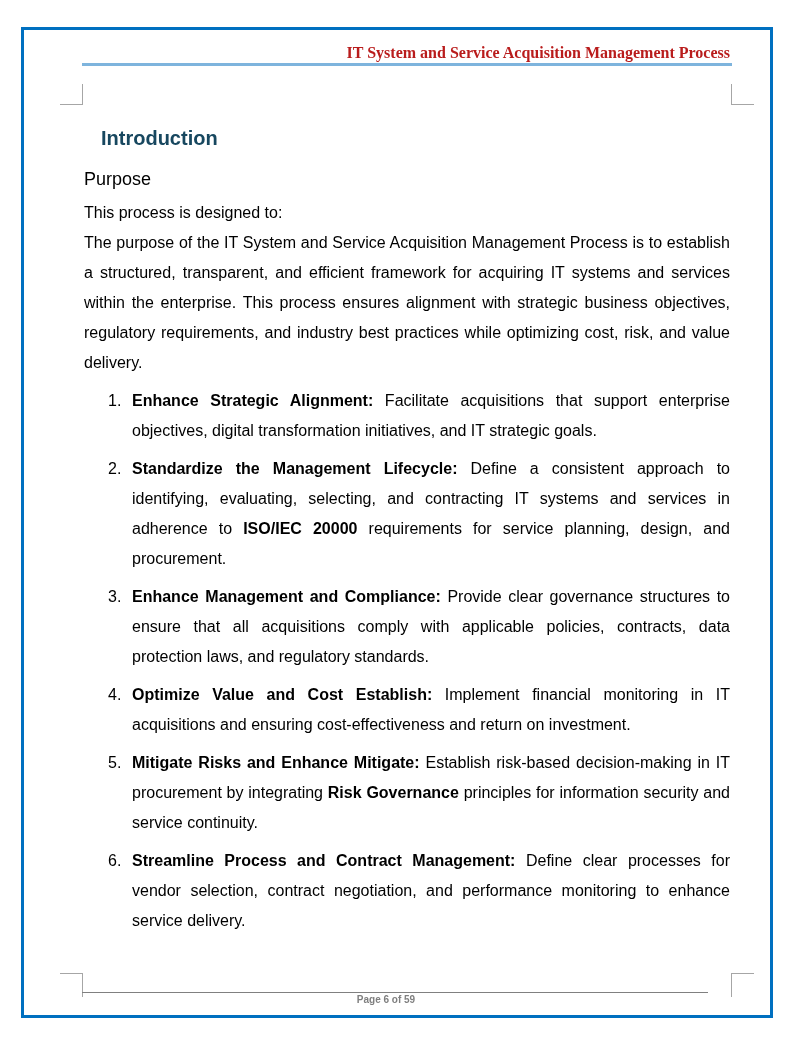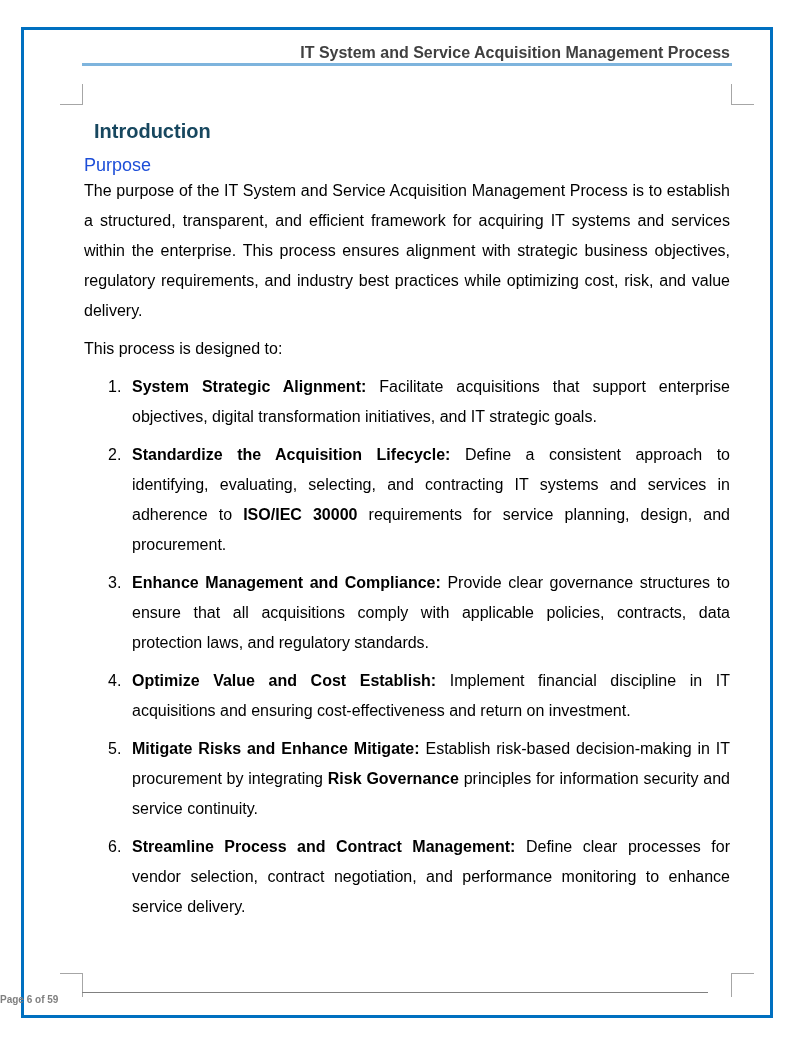--- a/index.html
+++ b/index.html
@@ -23,22 +23,23 @@
       height: 985px;
       border: 3px solid #0070c0;
       box-sizing: content-box;
     }
     .header-title {
       position: absolute;
       right: 62px;
       top: 44px;
       font-size: 16px;
       font-weight: bold;
-      color: #404040;
+      color: #b91c1c;
       white-space: nowrap;
+      font-family: Liberation Serif, serif;
     }
     .header-rule {
       position: absolute;
       left: 82px;
       top: 63px;
       width: 650px;
       height: 3px;
       background: #7eb4dd;
     }
     .crop {
@@ -58,42 +59,43 @@
       top: 992px;
       width: 626px;
       height: 1px;
       background: #808080;
     }
     .footer-page {
       position: absolute;
       left: 0;
       width: 772px;
       top: 994px;
+      text-align: center;
       font-size: 10px;
       font-weight: bold;
       color: #7f7f7f;
     }
 
     .content {
       position: absolute;
       left: 84px;
       top: 108px;
       width: 646px;
     }
     .h1 {
       font-size: 20px;
       font-weight: bold;
       color: #17475f;
       line-height: 26px;
-      margin: 10px;
+      margin: 17px;
     }
     .h2 {
       font-size: 18px;
       font-weight: normal;
-      color: #1d4ed8;
+      color: #000000;
       line-height: 22px;
       margin: 8px 0 0 0;
     }
     .para {
       font-size: 16px;
       line-height: 30px;
       text-align: justify;
       margin: 0;
     }
     .para.intro {
@@ -131,39 +133,39 @@
 <div class="header-rule"></div>
 
 <div class="crop crop-tl"></div>
 <div class="crop crop-tr"></div>
 <div class="crop crop-bl"></div>
 <div class="crop crop-br"></div>
 
 <div class="content">
   <h1 class="h1">Introduction</h1>
   <h2 class="h2">Purpose</h2>
+  <p class="para lead">This process is designed to:</p>
   <p class="para intro">The purpose of the IT System and Service Acquisition Management Process is to establish a structured, transparent, and efficient framework for acquiring IT systems and services within the enterprise. This process ensures alignment with strategic business objectives, regulatory requirements, and industry best practices while optimizing cost, risk, and value delivery.</p>
-  <p class="para lead">This process is designed to:</p>
 
   <ol class="goals">
     <li>
       <span class="num">1.</span>
-      <span class="b">System Strategic Alignment:</span><span> Facilitate acquisitions that support enterprise objectives, digital transformation initiatives, and IT strategic goals.</span>
+      <span class="b">Enhance Strategic Alignment:</span><span> Facilitate acquisitions that support enterprise objectives, digital transformation initiatives, and IT strategic goals.</span>
     </li>
     <li>
       <span class="num">2.</span>
-      <span class="b">Standardize the Acquisition Lifecycle:</span><span> Define a consistent approach to identifying, evaluating, selecting, and contracting IT systems and services in adherence to </span><span class="b">ISO/IEC 30000</span><span> requirements for service planning, design, and procurement.</span>
+      <span class="b">Standardize the Management Lifecycle:</span><span> Define a consistent approach to identifying, evaluating, selecting, and contracting IT systems and services in adherence to </span><span class="b">ISO/IEC 20000</span><span> requirements for service planning, design, and procurement.</span>
     </li>
     <li>
       <span class="num">3.</span>
       <span class="b">Enhance Management and Compliance:</span><span> Provide clear governance structures to ensure that all acquisitions comply with applicable policies, contracts, data protection laws, and regulatory standards.</span>
     </li>
     <li>
       <span class="num">4.</span>
-      <span class="b">Optimize Value and Cost Establish:</span><span> Implement financial discipline in IT acquisitions and ensuring cost-effectiveness and return on investment.</span>
+      <span class="b">Optimize Value and Cost Establish:</span><span> Implement financial monitoring in IT acquisitions and ensuring cost-effectiveness and return on investment.</span>
     </li>
     <li>
       <span class="num">5.</span>
       <span class="b">Mitigate Risks and Enhance Mitigate:</span><span> Establish risk-based decision-making in IT procurement by integrating </span><span class="b">Risk Governance</span><span> principles for information security and service continuity.</span>
     </li>
     <li>
       <span class="num">6.</span>
       <span class="b">Streamline Process and Contract Management:</span><span> Define clear processes for vendor selection, contract negotiation, and performance monitoring to enhance service delivery.</span>
     </li>
   </ol>

